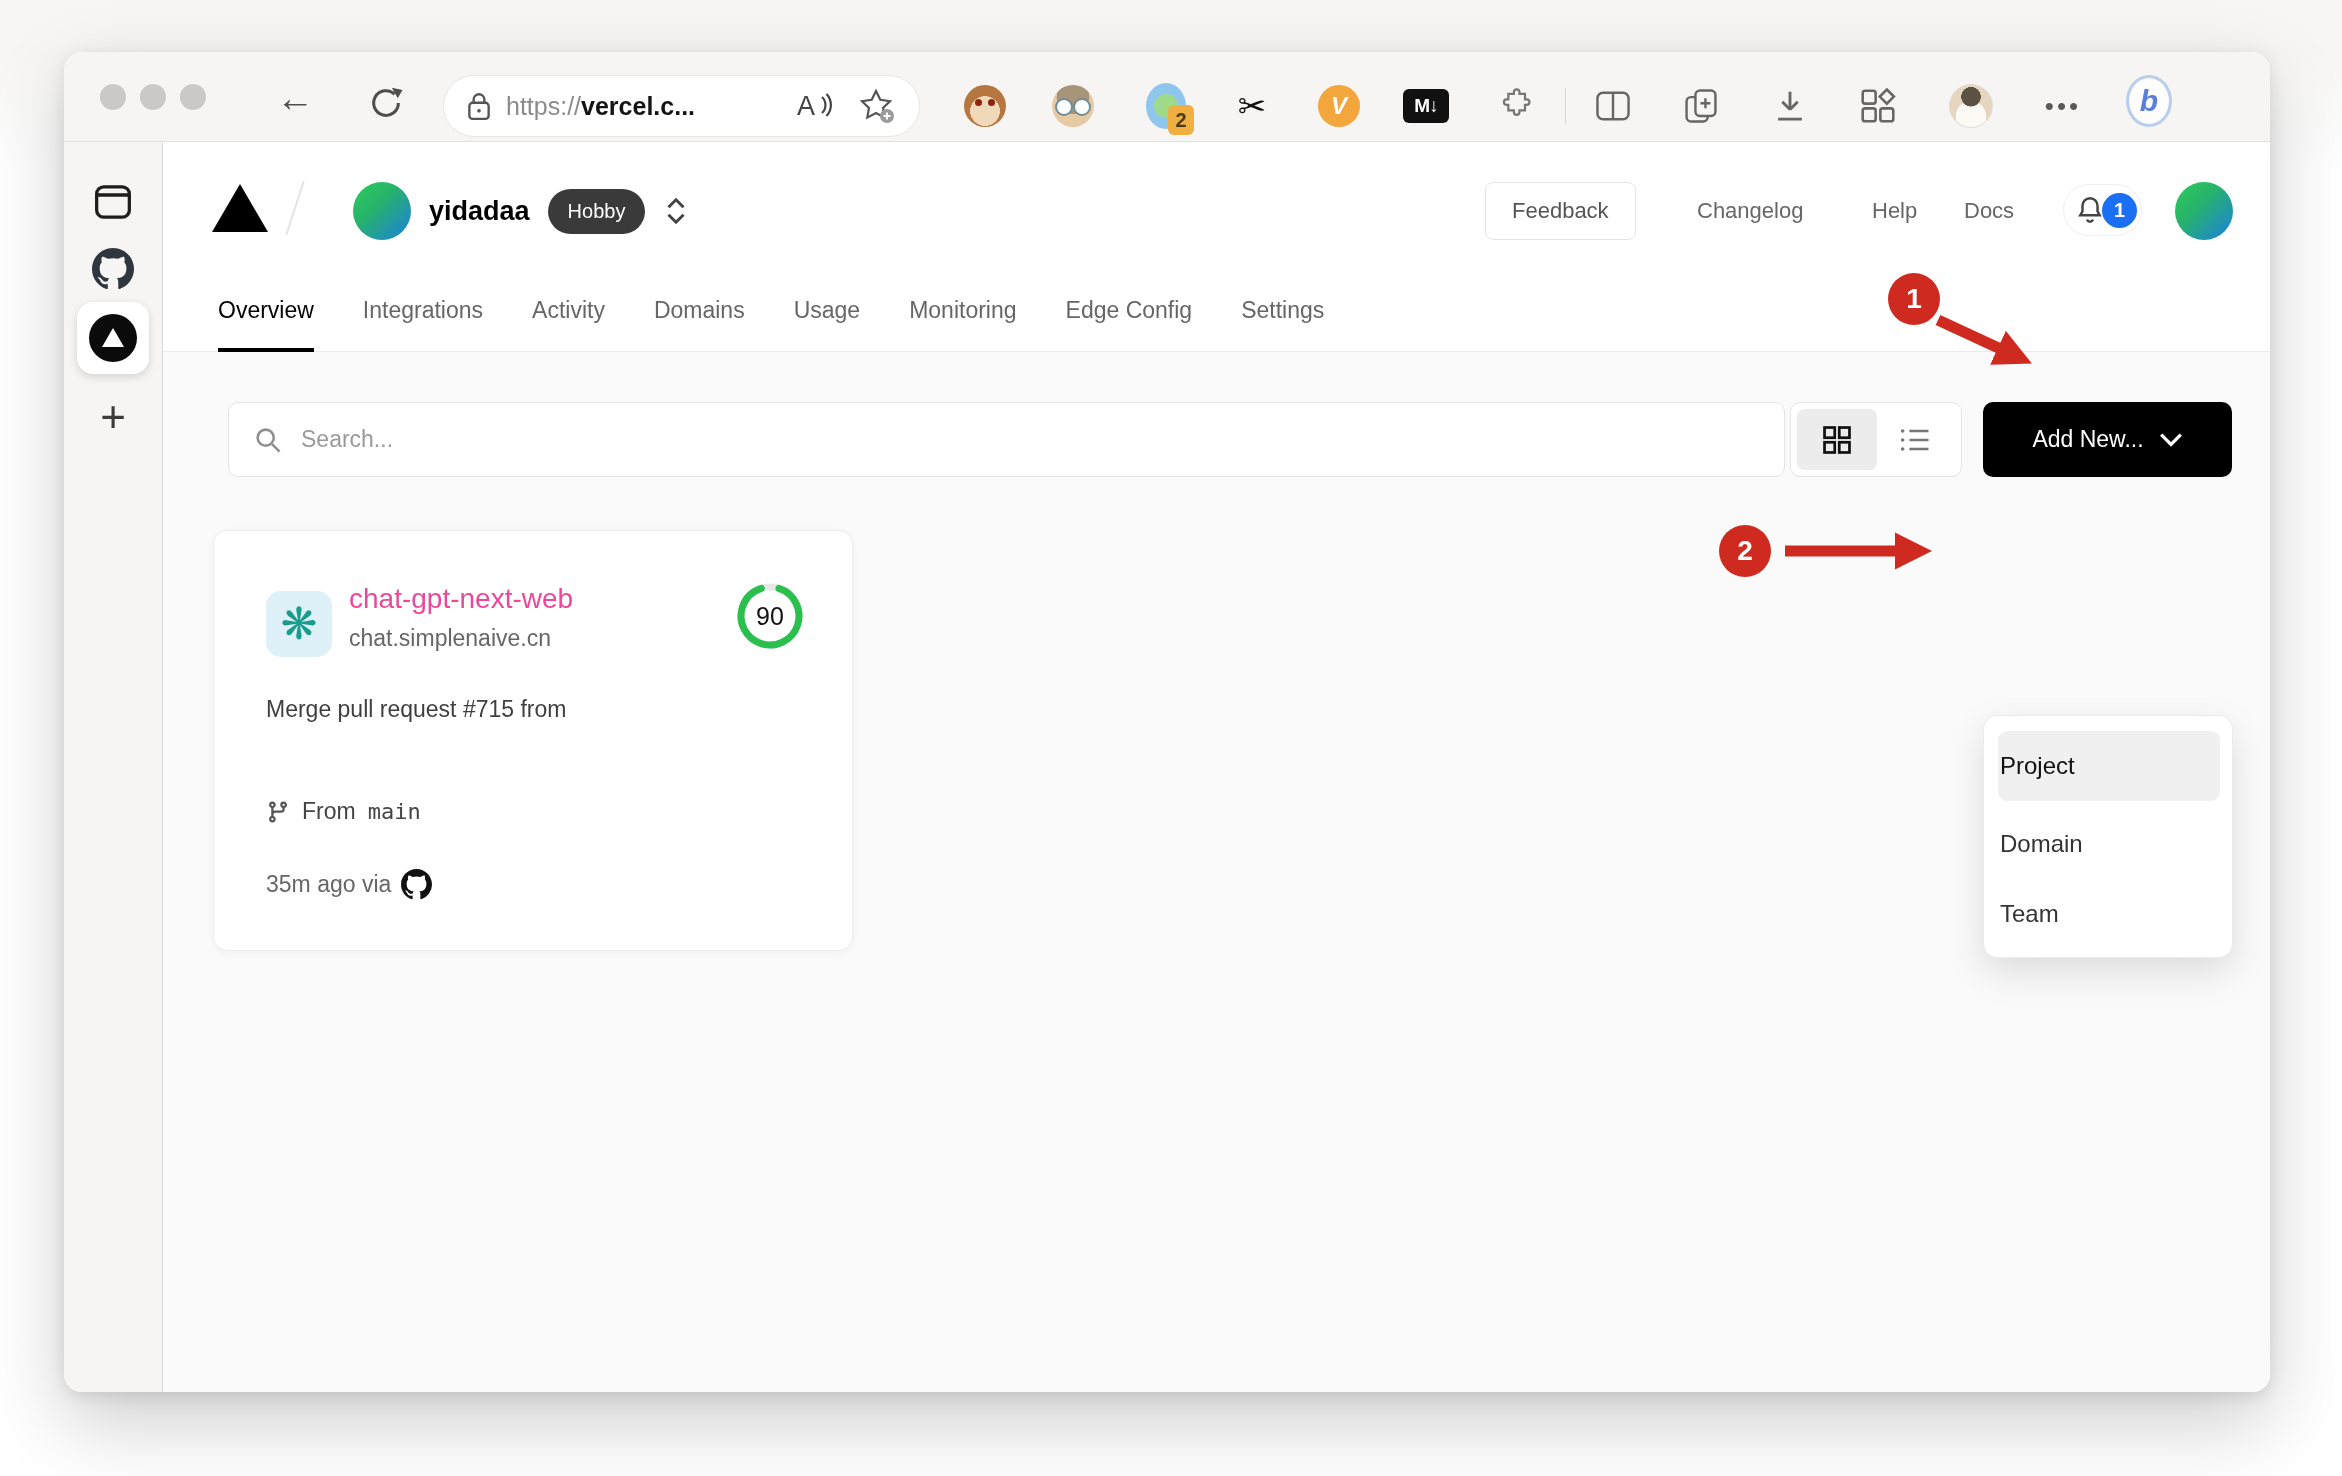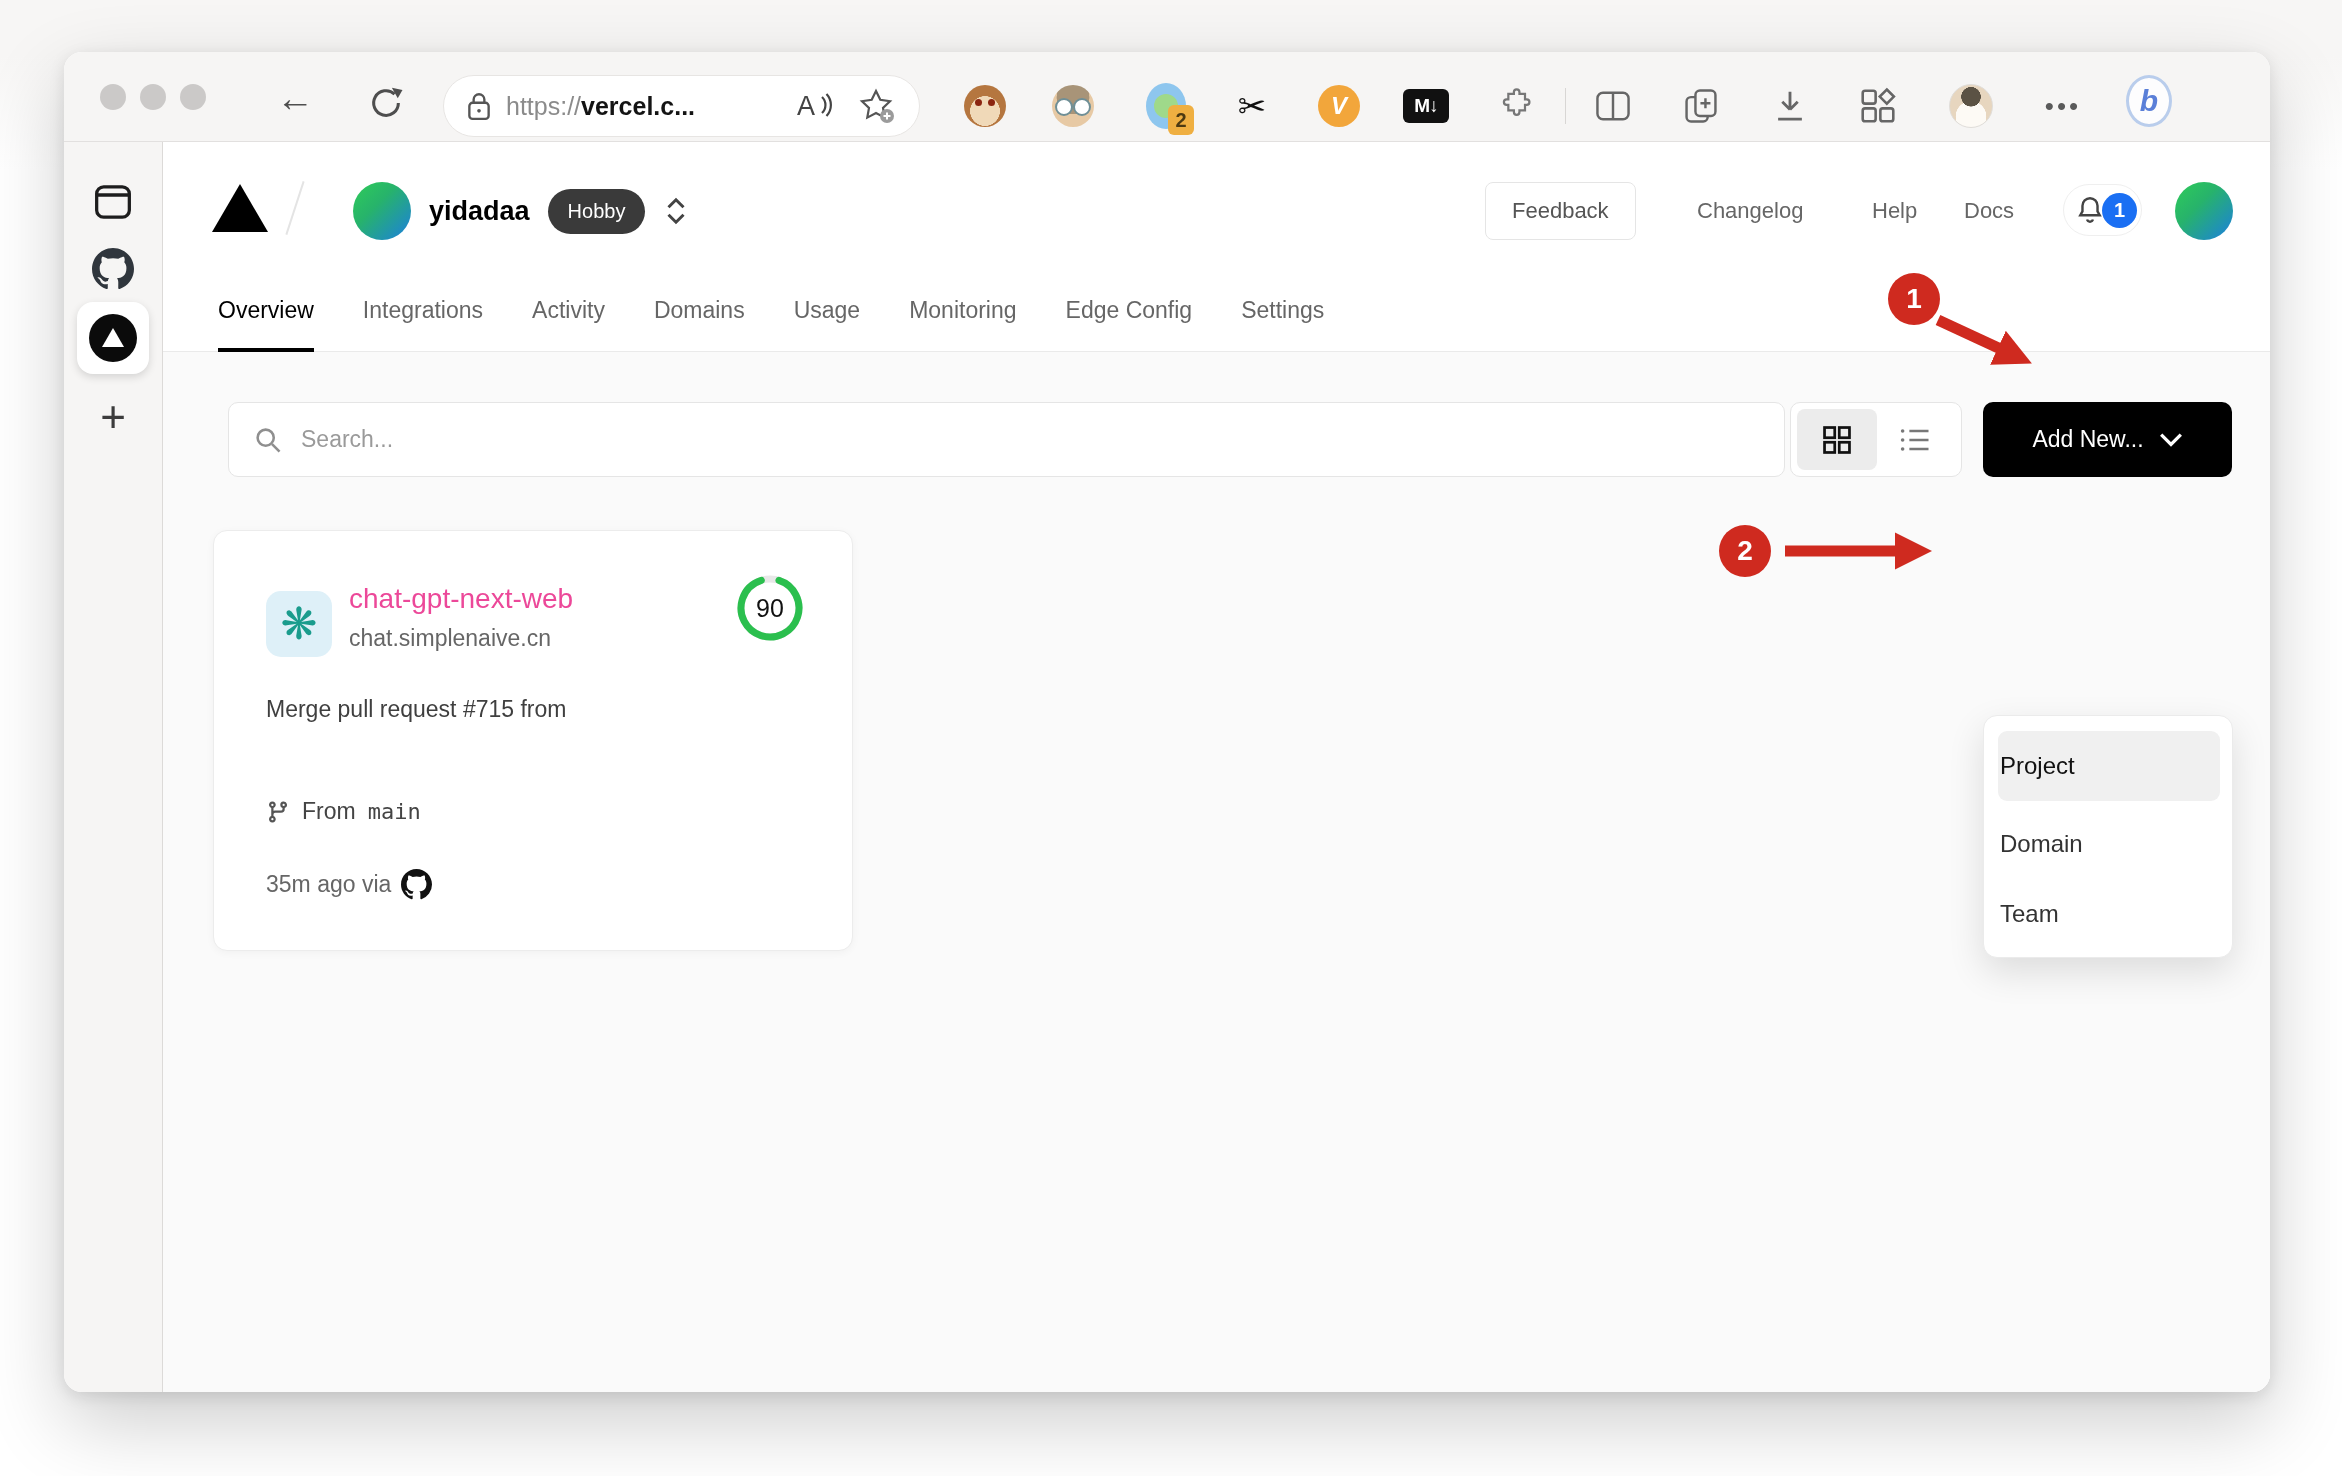--- a/index.html
+++ b/index.html
@@ -105,21 +105,21 @@
   
   .card {
     position:absolute; left:50px; top:178px; width:640px; height:421px;
     background:#fff; border:1px solid #ececec; border-radius:14px;
     box-shadow:0 2px 8px rgba(0,0,0,.04); z-index:5;
   }
   .proj-ic { position:absolute; left:52px; top:60px; width:66px; height:66px; border-radius:15px; background:#def0f8; display:flex; align-items:center; justify-content:center; }
   .proj-ic span { font-family:"DejaVu Sans", sans-serif; font-size:44px; color:#1a9c8d; line-height:1; }
   .proj-name { position:absolute; left:135px; top:52px; font-size:28px; font-weight:400; color:#ec4899; }
   .proj-domain { position:absolute; left:135px; top:94px; font-size:23px; color:#666; }
-  .score { position:absolute; left:523px; top:44px; width:66px; height:66px; }
+  .score { position:absolute; left:523px; top:52px; width:66px; height:66px; }
   .score .num { position:absolute; inset:0; display:flex; align-items:center; justify-content:center; font-size:25px; font-weight:500; color:#111; }
   .commit { position:absolute; left:52px; top:158px; width:540px; font-size:23px; color:#3f3f3f; line-height:41px; }
   .branch-row { position:absolute; left:52px; top:267px; display:flex; align-items:center; gap:12px; font-size:23px; color:#444; }
   .mono { font-family:"DejaVu Sans Mono", monospace; font-size:22px; }
   .time-row { position:absolute; left:52px; top:338px; display:flex; align-items:center; gap:10px; font-size:23px; color:#666; }
   
   .dropdown {
     position:absolute; left:1820px; top:363px; width:250px; height:243px;
     background:#fff; border:1px solid #ebebeb; border-radius:14px;
     box-shadow:0 14px 36px rgba(0,0,0,.12); z-index:40;

